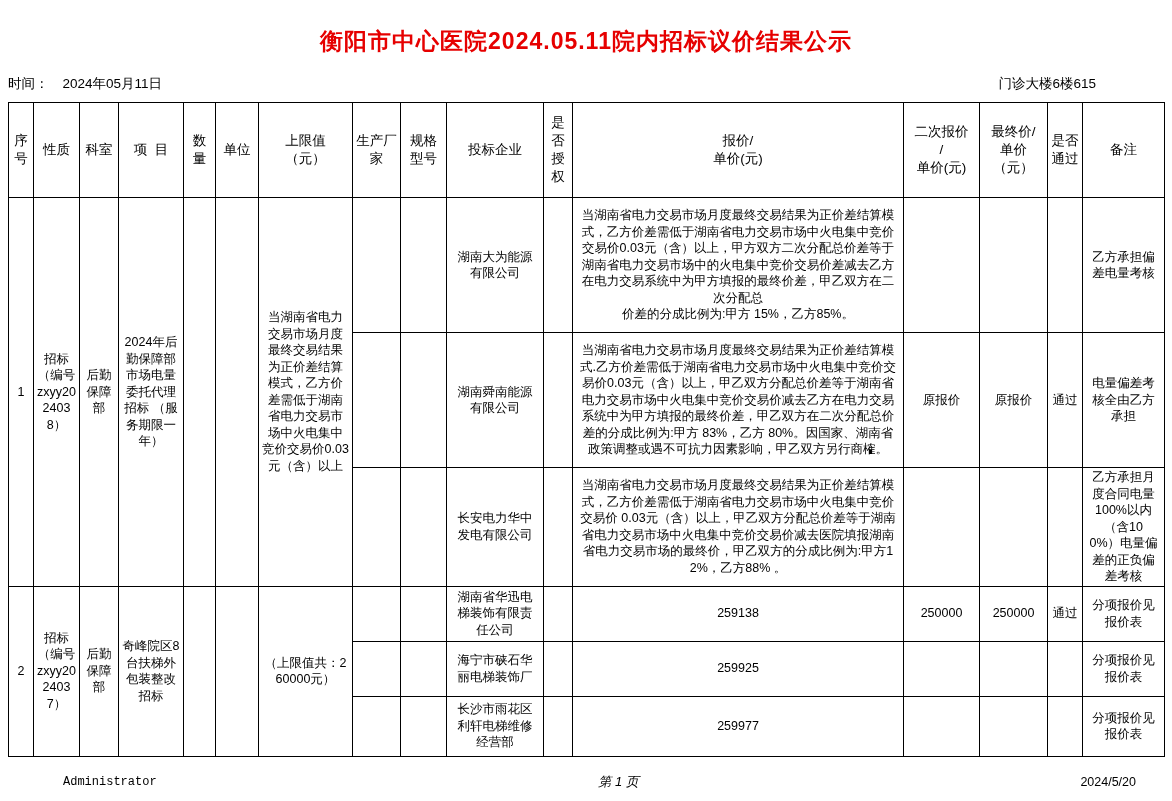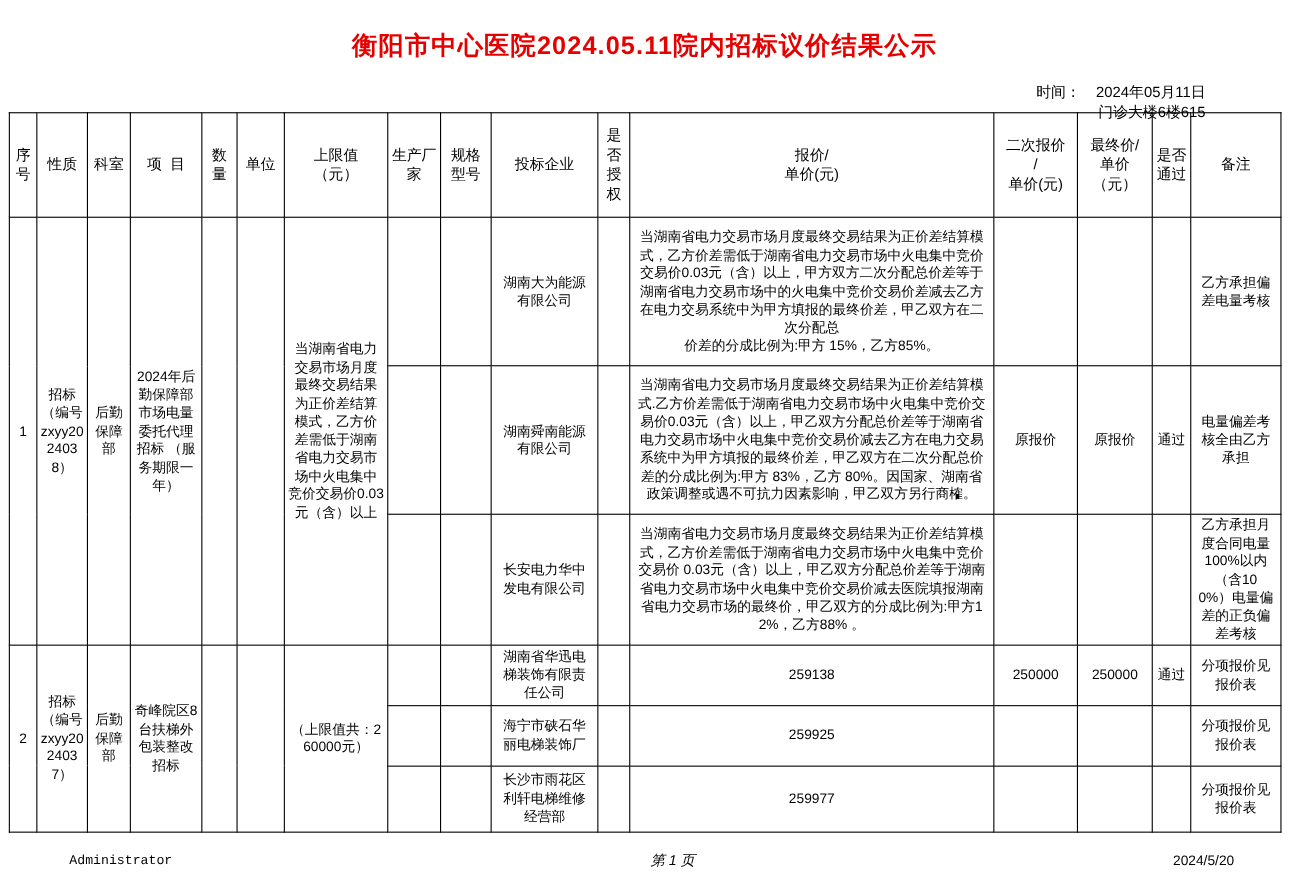--- a/index.html
+++ b/index.html
@@ -8,21 +8,21 @@
     font-family:"Liberation Sans","DejaVu Sans",sans-serif;
     -webkit-font-smoothing:antialiased;overflow:hidden;
   }
   .page{position:relative;width:1172px;height:596px;}
   .title{
     text-align:center;color:#e60000;font-weight:bold;font-size:23px;
     padding-top:26px;letter-spacing:1px;
   }
   .meta-line{
     display:flex;justify-content:space-between;align-items:flex-end;
-    font-size:13.5px;margin:18px 76px 0 8px;height:18px;flex-direction:column;
+    font-size:13.5px;margin:18px 76px 0 8px;height:18px;
   }
   .meta-left .gap{display:inline-block;width:14px;}
   table.bid-table{
     border-collapse:collapse;table-layout:fixed;width:1156px;
     margin:9px 0 0 8px;
   }
   .bid-table td{
     border:1px solid #000;text-align:center;vertical-align:middle;
     font-size:12.5px;line-height:1.32;padding:1px 2px;
     white-space:pre-wrap;word-break:break-all;overflow:hidden;
@@ -35,21 +35,21 @@
   tr.r2a{height:55px;}
   tr.r2b{height:55px;}
   tr.r2c{height:60px;}
   td.quote-cell{padding:2px 7px;text-align:center;}
   td.bidder-cell{padding:1px 8px;}
   td.remark-cell{padding:1px 6px;}
   td.limit-cell{padding:2px 3px;}
   td.nature-cell{padding:1px 3px;}
   .footer{
     display:flex;justify-content:space-between;align-items:center;
-    margin:16px 50px 0 63px;font-size:12.5px;
+    margin:16px 36px 0 63px;font-size:12.5px;
   }
   .footer .user{font-family:"Liberation Mono","DejaVu Sans Mono",monospace;font-size:12px;}
   .footer .page-no{font-size:13px;font-style:italic;}
 </style>
 </head>
 <body>
 
 <div class="page">
 
   <div class="title">衡阳市中心医院2024.05.11院内招标议价结果公示</div>

